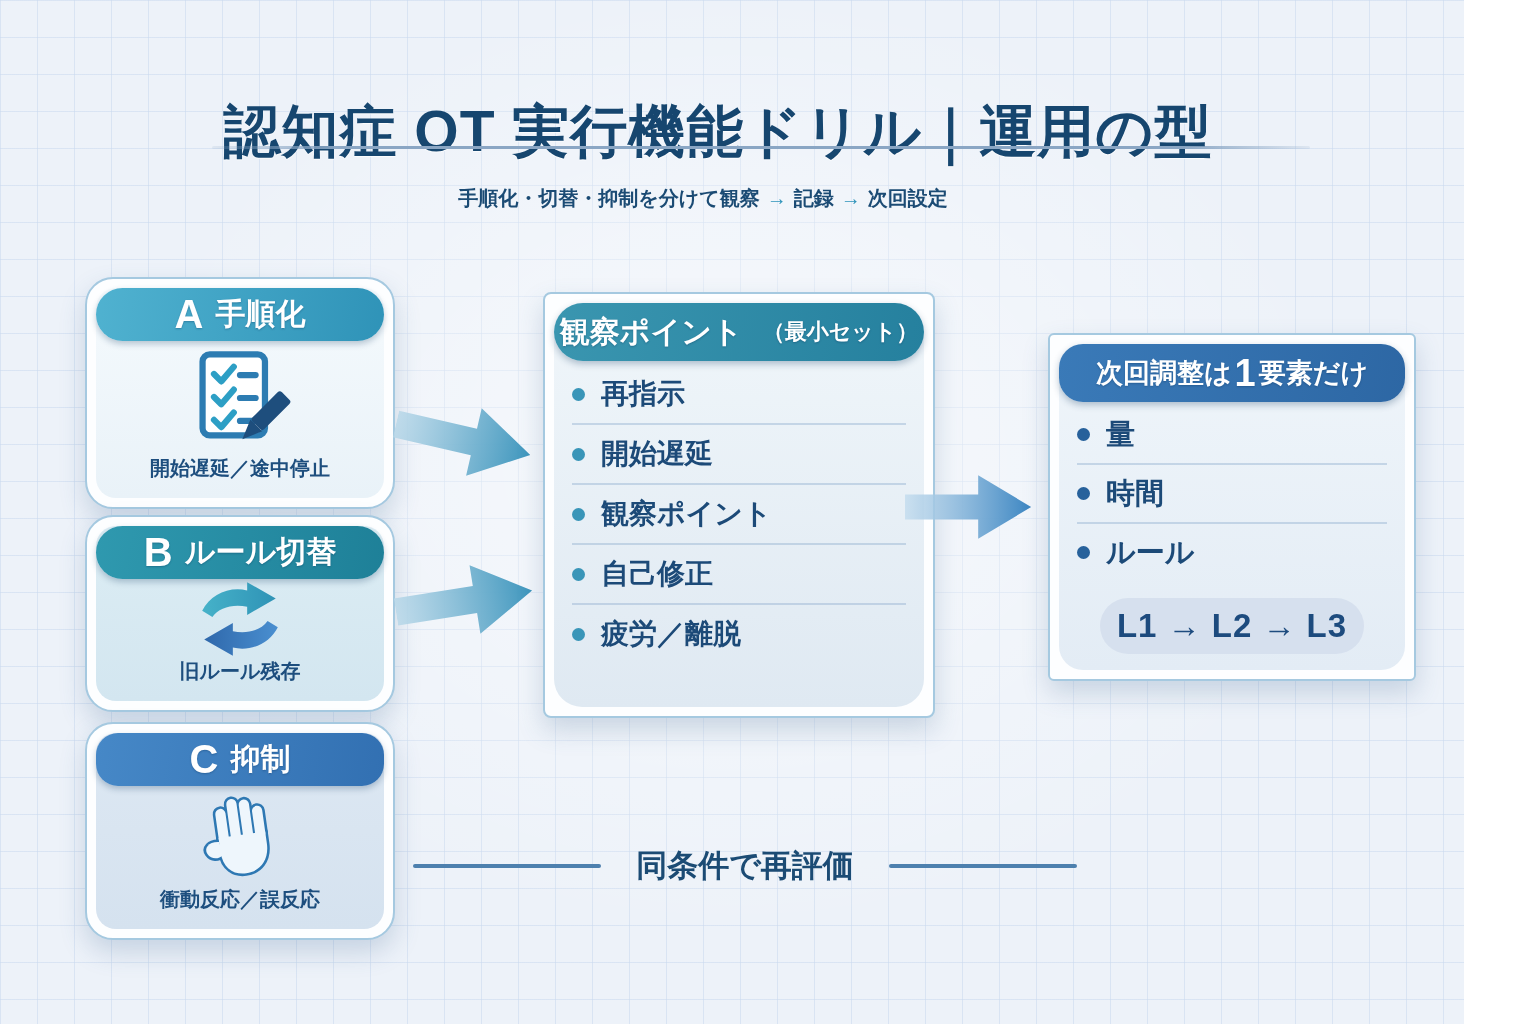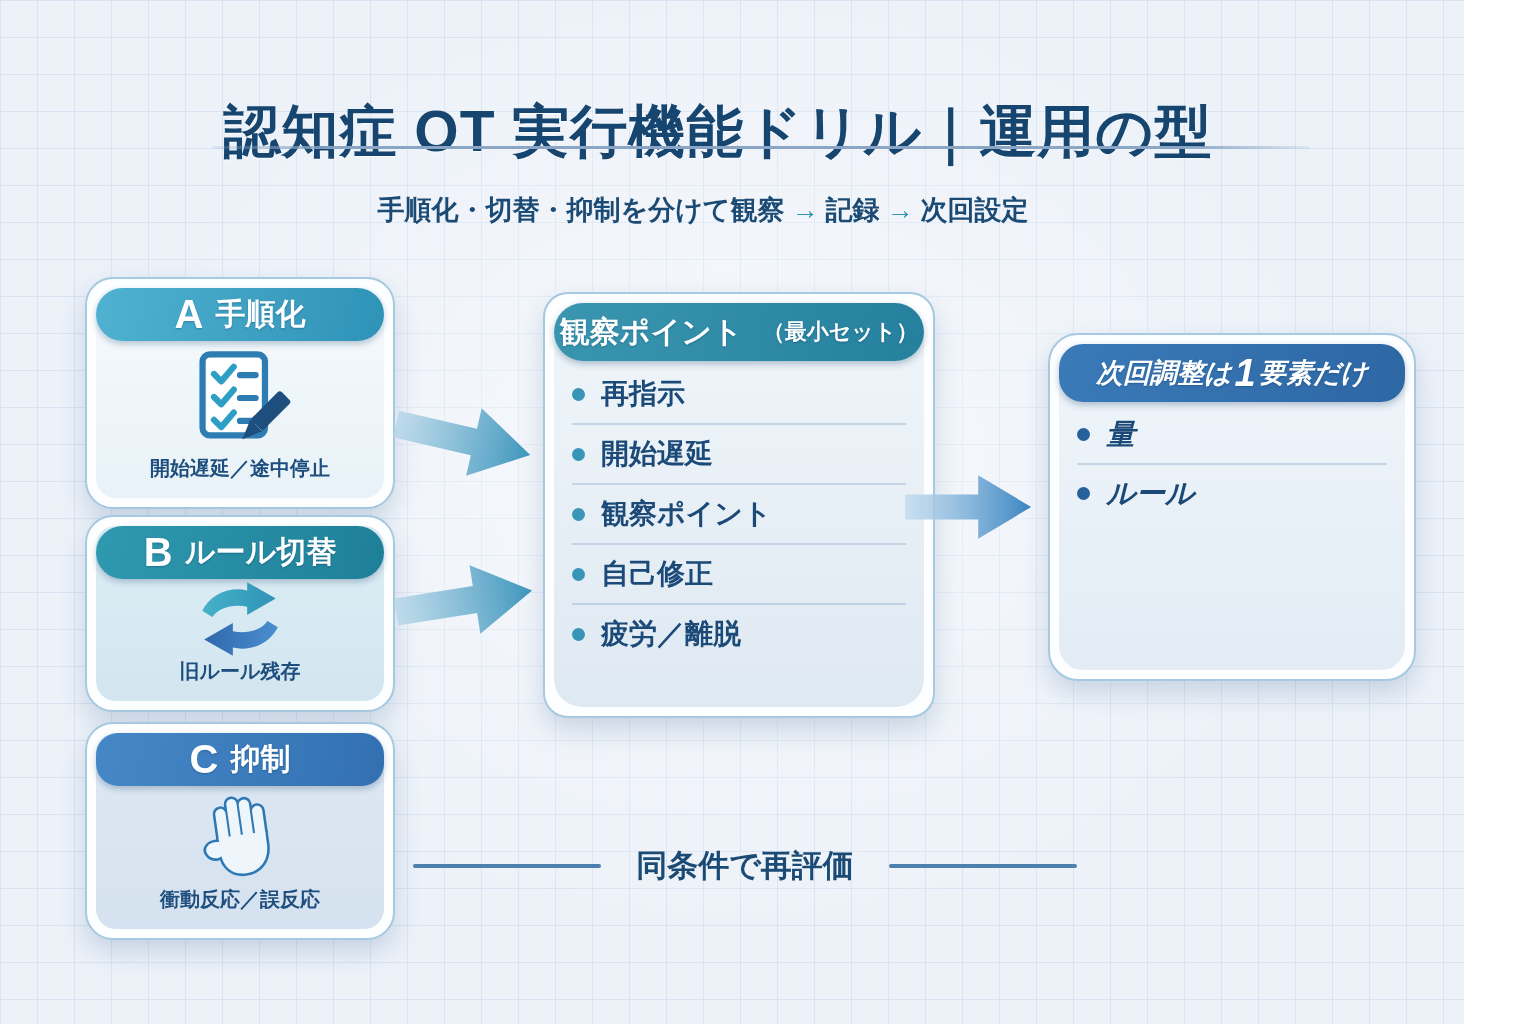--- a/index.html
+++ b/index.html
@@ -18,21 +18,21 @@
     position:absolute;left:0;top:56px;width:1436px;text-align:center;
     font-size:57px;font-weight:800;letter-spacing:1px;color:#16466f;
     text-shadow:0 1px 1px rgba(255,255,255,.8);
   }
   .title-rule{
     position:absolute;left:212px;top:146px;width:1098px;height:3px;border-radius:2px;
     background:linear-gradient(90deg,rgba(138,166,196,.15),#8aa6c4 12%,#8aa6c4 88%,rgba(138,166,196,.15));
   }
   .page-subtitle{
     position:absolute;left:0;top:165px;width:1406px;text-align:center;
-    font-size:27px;font-weight:bold;color:#1b4b74;
+    font-size:20px;font-weight:bold;color:#1b4b74;
   }
   .flow-arrow{color:#2e93ba;font-weight:800;padding:0 7px;}
   
   .card{
     position:absolute;background:#fdfeff;border:2px solid #a5c9e0;border-radius:28px;
     box-shadow:0 12px 26px rgba(60,100,145,.22);
     padding:9px;box-sizing:border-box;
   }
   .card-inner{
     width:100%;height:100%;border-radius:20px;box-sizing:border-box;
@@ -204,21 +204,21 @@
   <svg class="flow-svg" style="left:396px;top:572px;transform:rotate(-9deg);transform-origin:0 50%;" width="142" height="80" viewBox="0 0 135 76">
     <defs>
         <linearGradient id="gradB" x1="0" y1="0" x2="1" y2="0">
       <stop offset="0" stop-color="#b9d8e9" stop-opacity="0.85"></stop>
           <stop offset="1" stop-color="#3e96bd"></stop>
     </linearGradient>
       </defs>
     <polygon points="0,25 76,25 76,5 131,38 76,71 76,51 0,51" fill="url(#gradB)"></polygon>
   </svg>
 
-  <section class="card obs" style="left:543px;top:292px;width:392px;height:426px;border-radius:25px;">
+  <section class="card obs" style="left:543px;top:292px;width:392px;height:426px;border-radius:8px;">
     <div class="card-inner" style="border-radius:28px;">
       <div class="panel-header">
         <span>観察ポイント</span>
         <span class="panel-title-note">（最小セット）</span>
       </div>
       <ul class="panel-list">
         <li>
             <span class="dot"></span>
             <span>再指示</span>
           </li>
@@ -245,37 +245,42 @@
   <svg class="flow-svg" style="left:905px;top:467px;" width="130" height="80" viewBox="0 0 135 76">
     <defs>
         <linearGradient id="gradC" x1="0" y1="0" x2="1" y2="0">
       <stop offset="0" stop-color="#c3dcee" stop-opacity="0.8"></stop>
           <stop offset="1" stop-color="#3c86c2"></stop>
     </linearGradient>
       </defs>
     <polygon points="0,25 76,25 76,5 131,38 76,71 76,51 0,51" fill="url(#gradC)"></polygon>
   </svg>
 
-  <section class="card adj" style="left:1048px;top:333px;width:368px;height:348px;border-radius:30px;font-style:italic;">
+  <section class="card adj" style="left:1048px;top:333px;width:368px;height:348px;border-radius:6px;">
     <div class="card-inner" style="border-radius:24px;">
       <div class="panel-header">
         <span>次回調整は</span>
         <span class="adj-number">1</span>
         <span>要素だけ</span>
       </div>
       <ul class="panel-list">
         <li>
             <span class="dot"></span>
             <span>量</span>
           </li>
         <li>
             <span class="dot"></span>
+            <span>時間</span>
+          </li>
+        <li>
+            <span class="dot"></span>
             <span>ルール</span>
           </li>
       </ul>
+      <div class="level-pill">L1 → L2 → L3</div>
     </div>
   </section>
 
   <div class="footer-row">
     <span class="footer-line"></span>
     <span class="footer-label">同条件で再評価</span>
     <span class="footer-line"></span>
   </div>
 
 </div>

